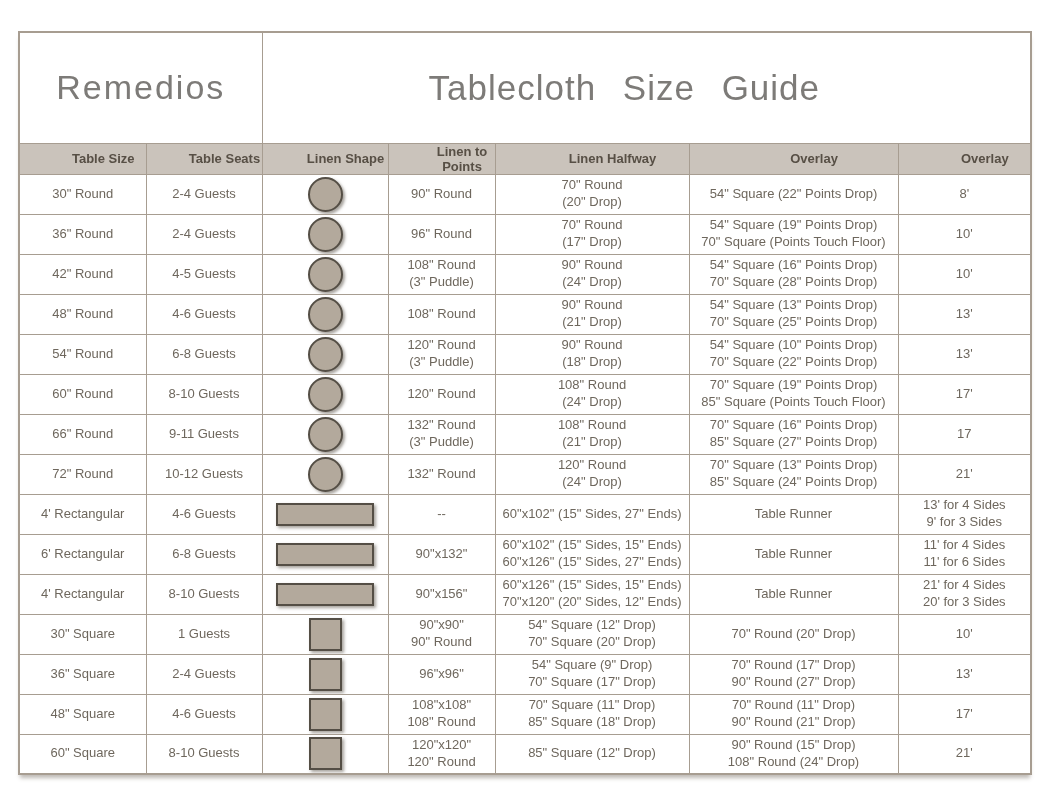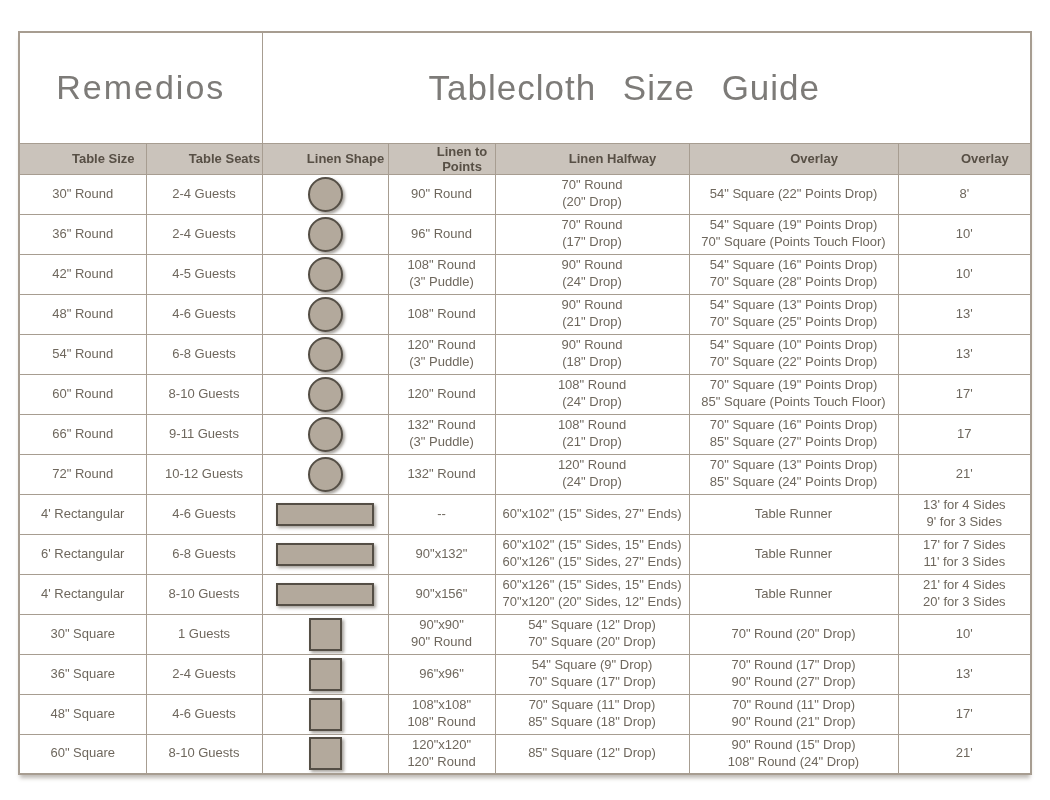--- a/index.html
+++ b/index.html
@@ -297,22 +297,22 @@
             <div class="line">90"x132"</div>
           </td>
     <td>
             <div class="line">60"x102" (15" Sides, 15" Ends)</div>
             <div class="line">60"x126" (15" Sides, 27" Ends)</div>
           </td>
     <td>
             <div class="line">Table Runner</div>
           </td>
     <td>
-            <div class="line">17' for 7 Sides</div>
-            <div class="line">11' for 3 Sides</div>
+            <div class="line">11' for 4 Sides</div>
+            <div class="line">11' for 6 Sides</div>
           </td>
   </tr>
 
   <tr>
     <td>4' Rectangular</td>
     <td>8-10 Guests</td>
     <td>
             <div class="shape shape-rectangle"></div>
           </td>
     <td>

